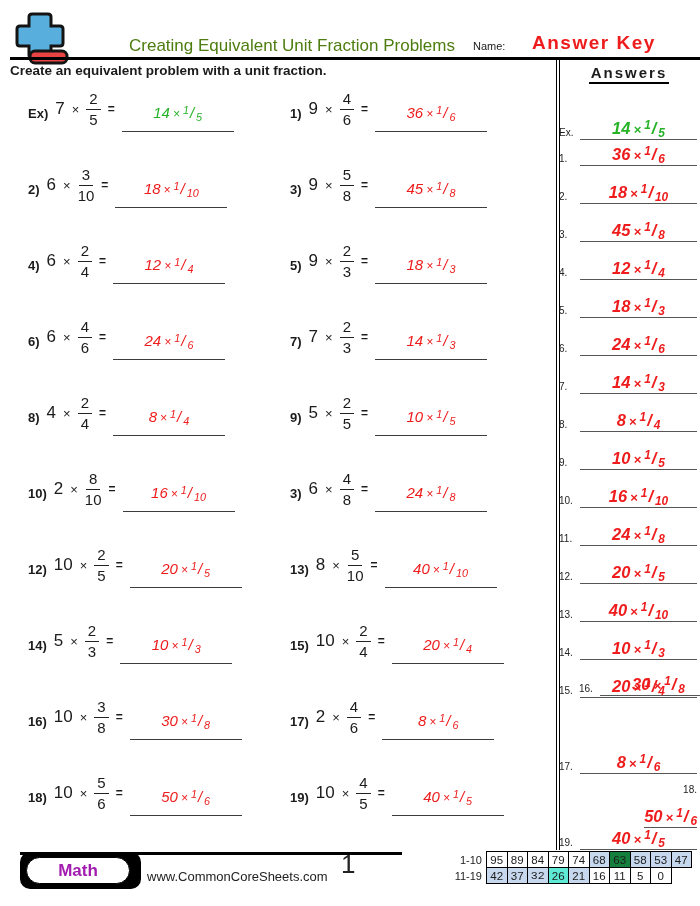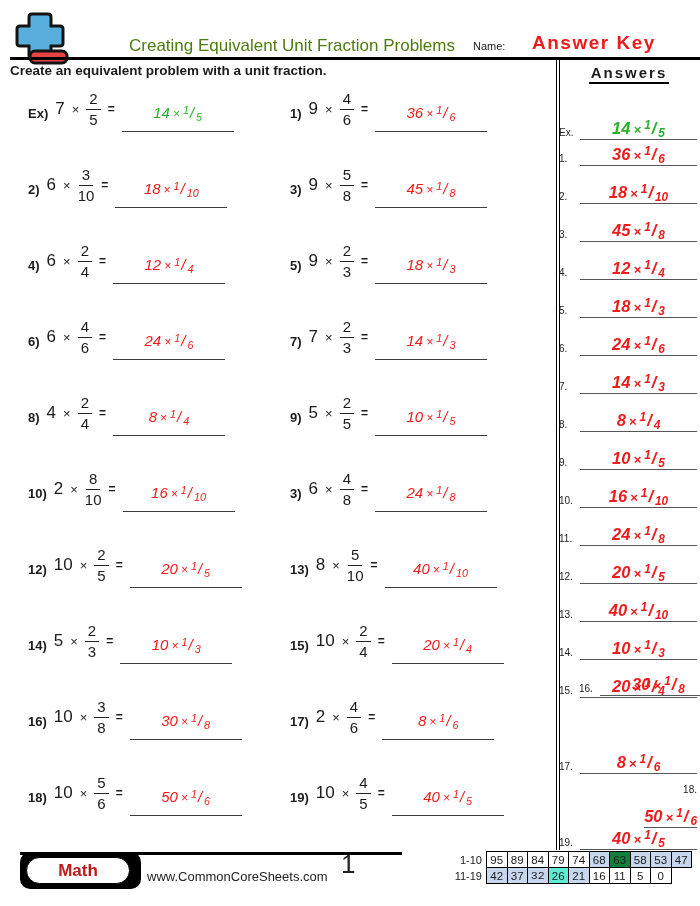--- a/index.html
+++ b/index.html
@@ -46,21 +46,21 @@
   .aval .ax{font-size:0.8em;margin:0 3px;}
   .aval .asup{font-size:0.72em;position:relative;top:-0.42em;}
   .aval .aslash{margin:0 1px;}
   .aval .aden{font-size:0.72em;position:relative;top:0.22em;margin-left:1px;}
 
   
   .footer-line{position:absolute;left:20px;top:852px;width:382px;height:2.5px;background:#000;}
   .badge{position:absolute;left:20px;top:852px;width:121px;height:37px;background:#000;border-radius:10px;}
   .badge-pill{position:absolute;left:6px;top:5px;right:11px;bottom:5px;background:#fff;
               border:1.5px solid #000;border-radius:14px;display:flex;align-items:center;
-              justify-content:center;font-weight:bold;font-size:17px;color:#b91c1c;}
+              justify-content:center;font-weight:bold;font-size:17px;color:#a21caf;}
   .website{position:absolute;left:147px;top:869px;font-size:13px;color:#222;}
   .pagenum{position:absolute;left:341px;top:849px;font-size:26px;color:#222;}
   .score-grid{position:absolute;left:440px;top:851px;display:flex;flex-direction:column;}
   .grow{display:flex;height:17px;}
   .grow + .grow{margin-top:-1px;}
   .glabel{width:42px;display:flex;align-items:center;justify-content:flex-end;
           padding-right:4px;font-size:11px;}
   .gcell{width:19.5px;border:1px solid #000;display:flex;align-items:center;
          justify-content:center;font-size:11.5px;background:#fff;}
   .gcell + .gcell{margin-left:-1px;}

